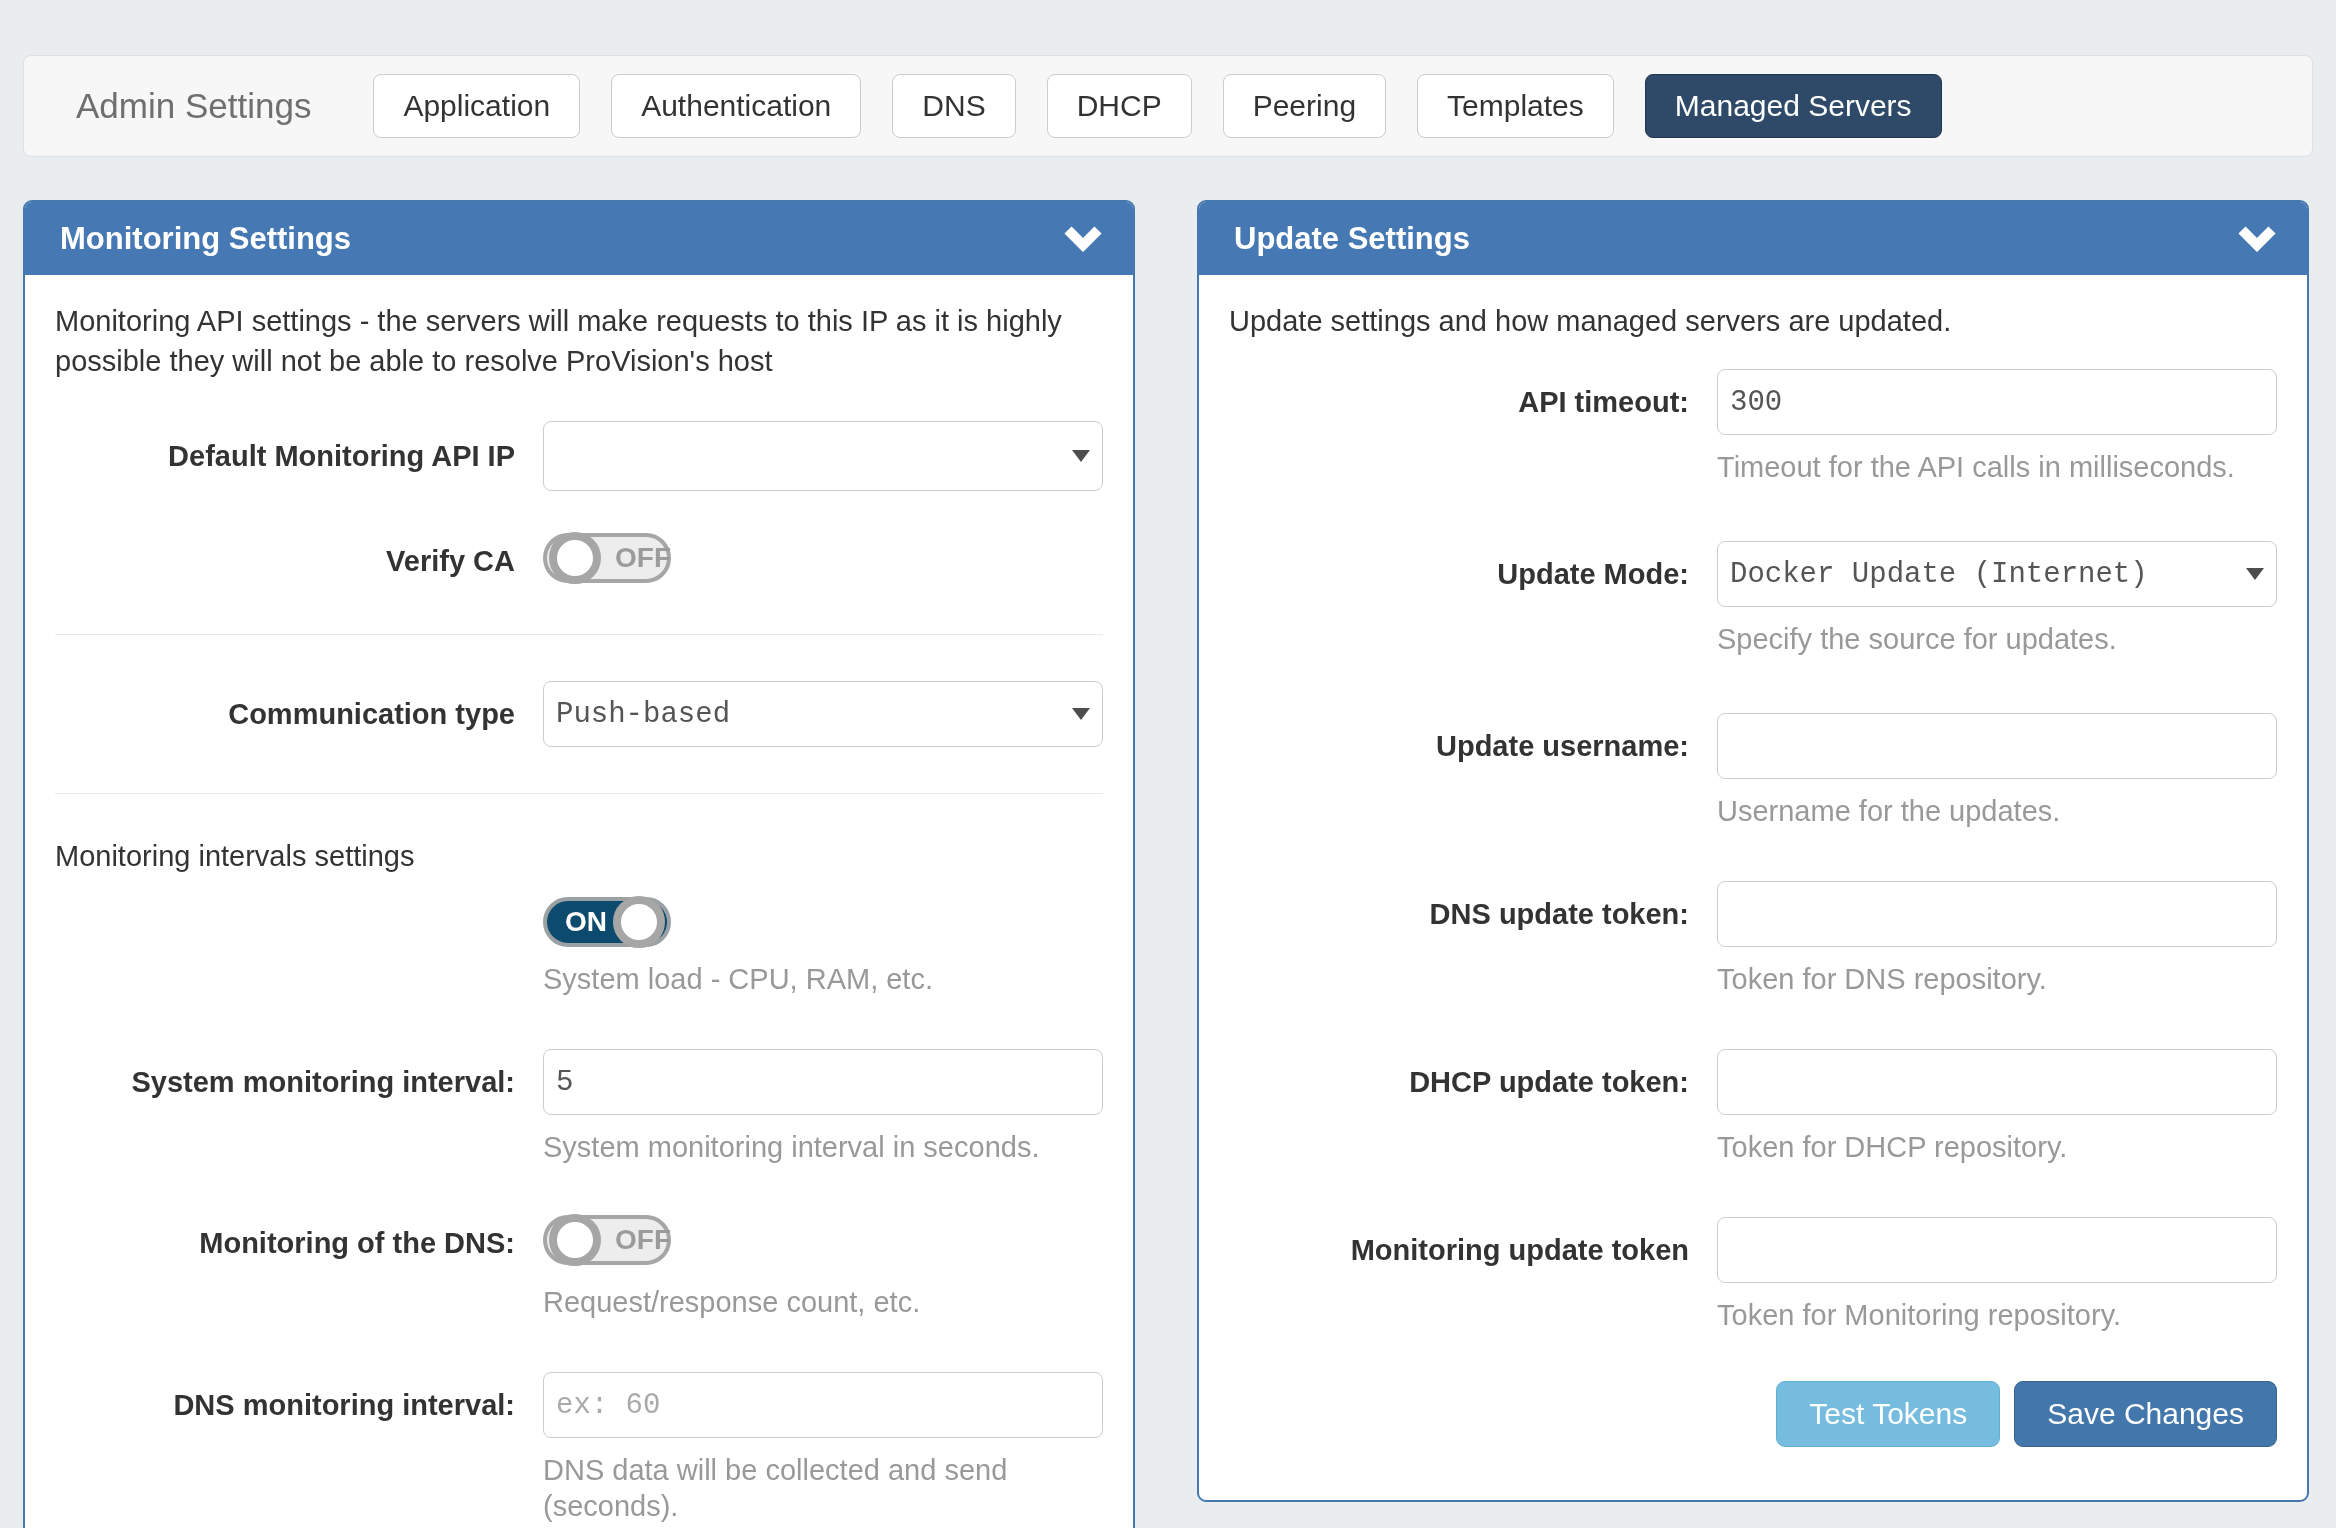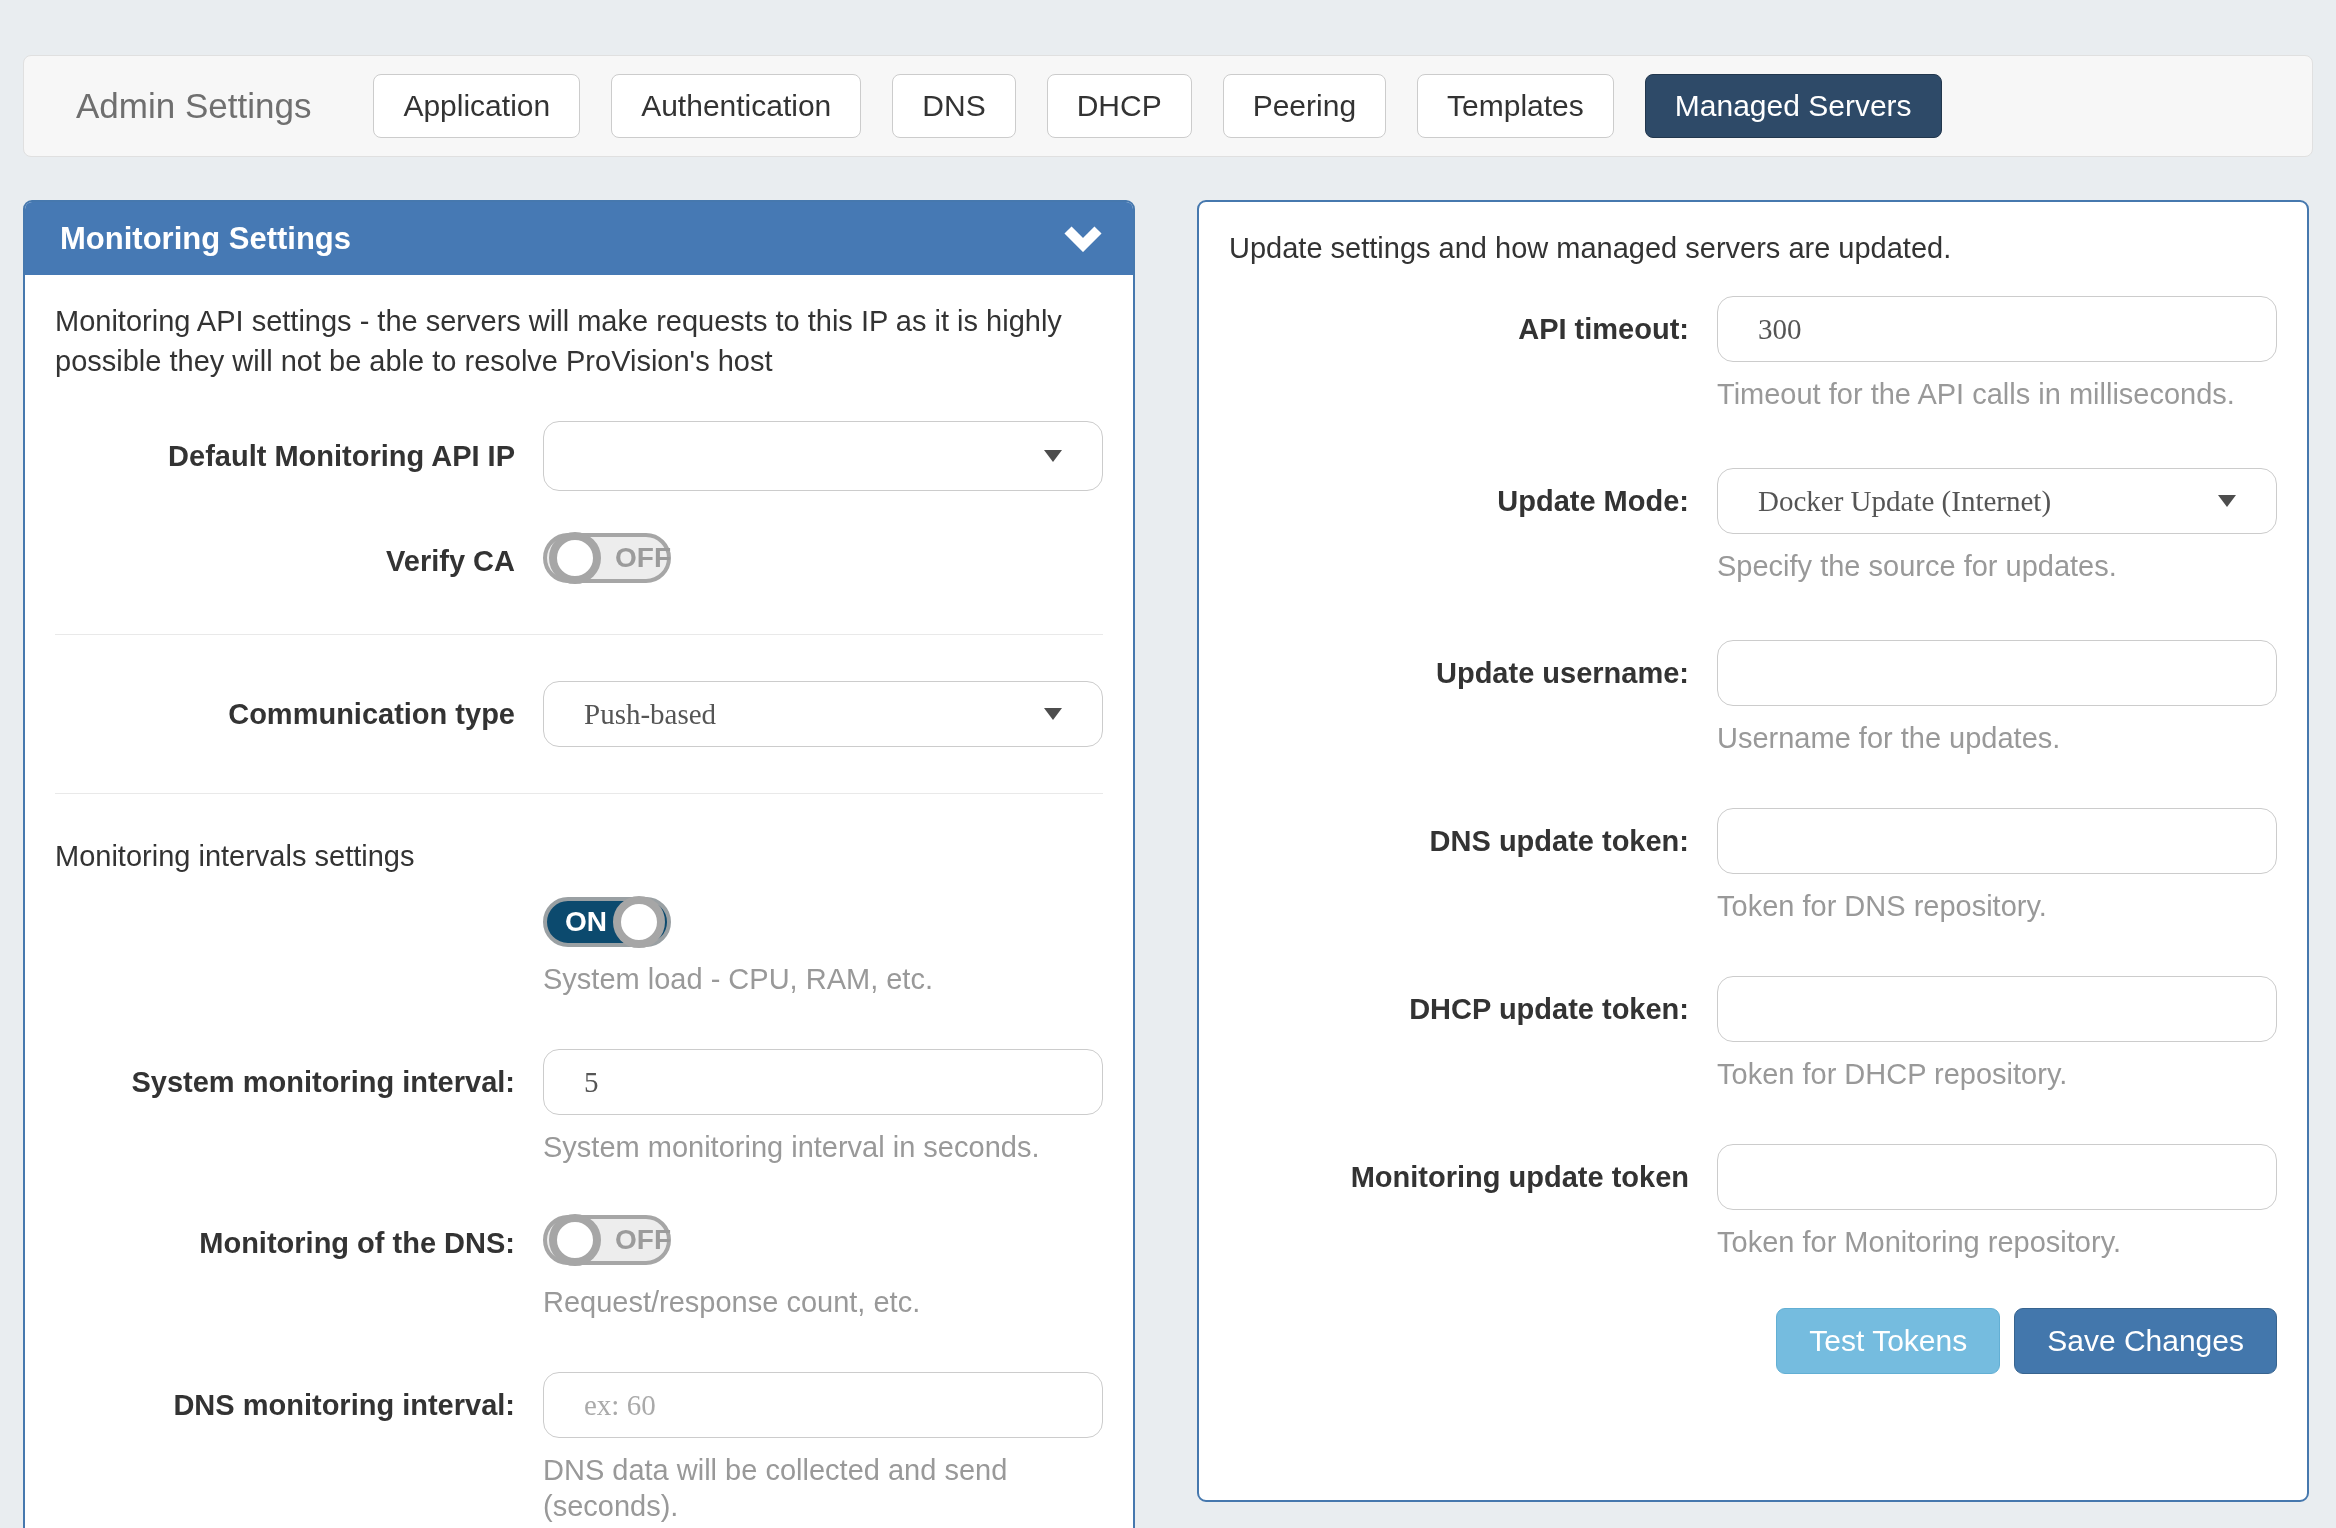--- a/index.html
+++ b/index.html
@@ -117,26 +117,26 @@
     font-size:29px;
     color:#999999;
     line-height:36px;
   }
 
   .text-input, .select-box{
     width:100%;
     height:66px;
     box-sizing:border-box;
     border:1px solid #cccccc;
-    border-radius:16px;
+    border-radius:8px;
     background:#ffffff;
-    font-family:Liberation Serif, serif;
+    font-family:Liberation Mono, monospace;
     font-size:29px;
     color:#555555;
-    padding:0 40px;
+    padding:0 12px;
   }
   .text-input::placeholder{color:#aaaaaa;}
   .select-box{
     position:relative;
     display:flex;
     align-items:center;
     cursor:pointer;
   }
   .select-value{
     flex:1;
@@ -324,20 +324,28 @@
         <div class="form-control-cell">
           <input class="text-input" type="text" placeholder="ex: 60" style="">
         </div>
         <div class="form-help" style="max-width:560px;">DNS data will be collected and send (seconds).</div>
       </div>
 
     </div>
   </div>
 
   <div class="panel panel-right">
+    <div class="panel-header">
+      <div class="panel-title">Update Settings</div>
+      <div class="collapse-btn">
+        <svg width="38" height="26" viewBox="0 0 38 26">
+          <path d="M4 4 L19 19 L34 4" stroke="#ffffff" stroke-width="10" fill="none"></path>
+        </svg>
+      </div>
+    </div>
     <div class="panel-body">
 
       <div class="panel-desc">Update settings and how managed servers are updated.</div>
 
       <div class="form-row mt28">
         <div class="form-label">API timeout:</div>
         <div class="form-control-cell">
           <input class="text-input" type="text" value="300" style="">
         </div>
         <div class="form-help">Timeout for the API calls in milliseconds.</div>

